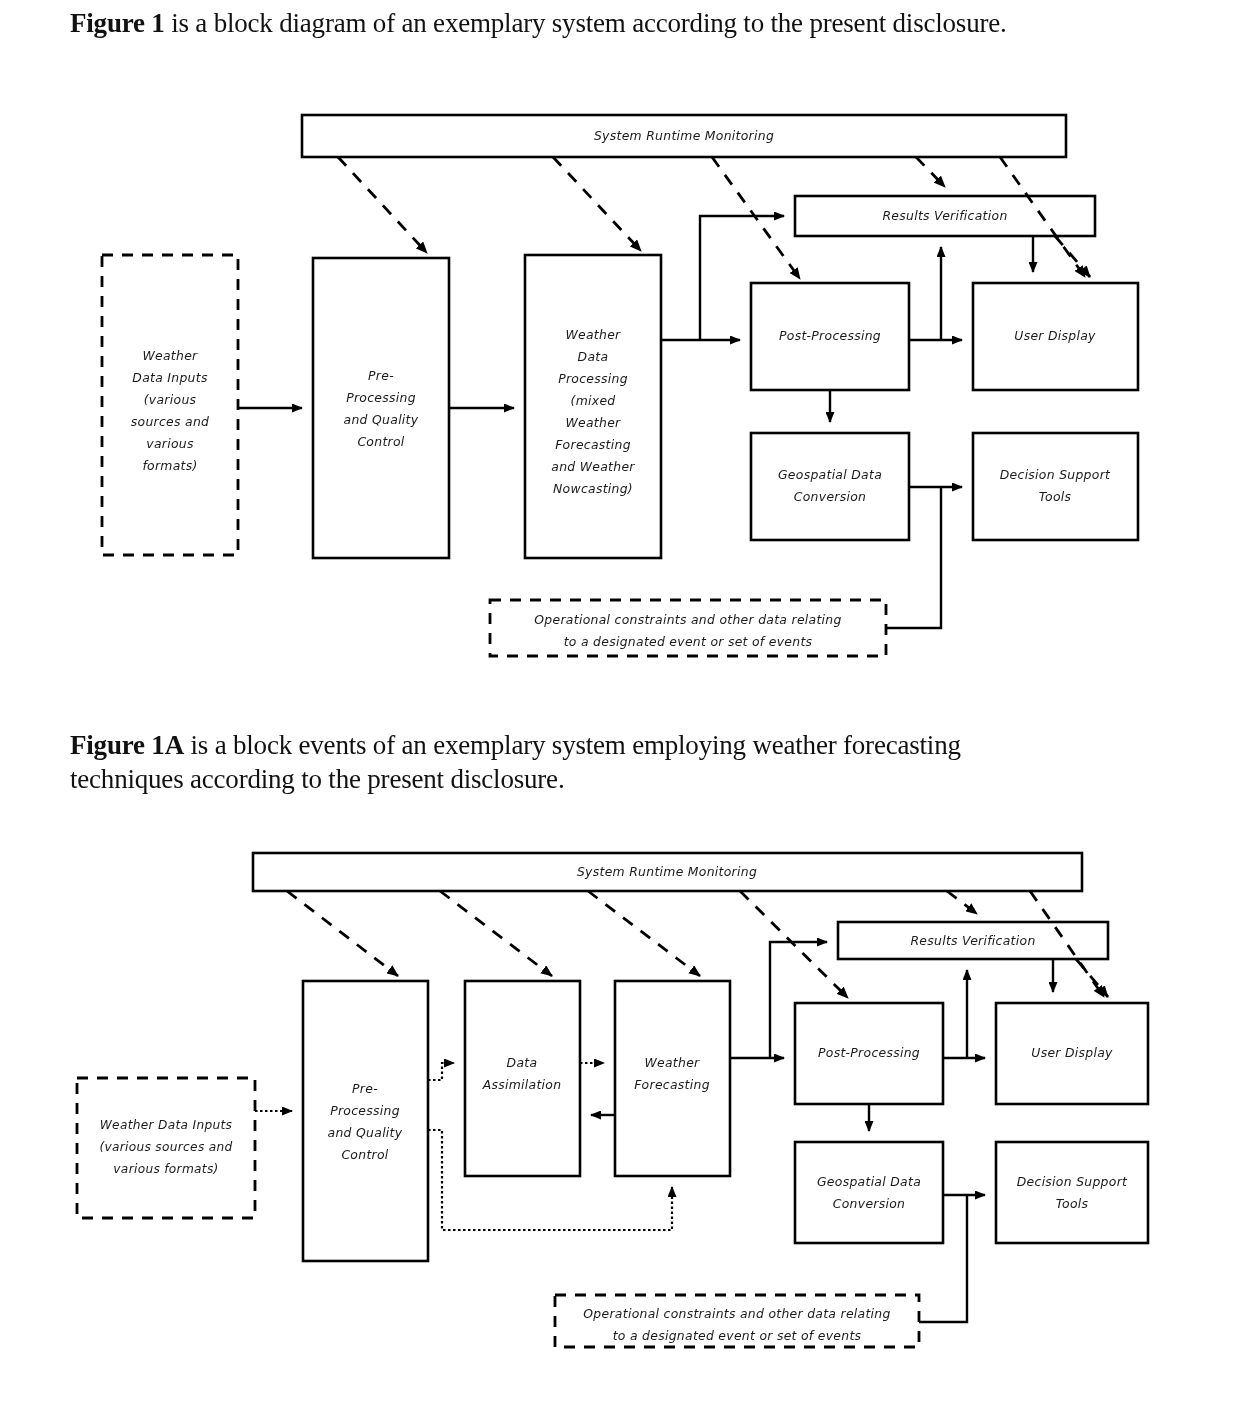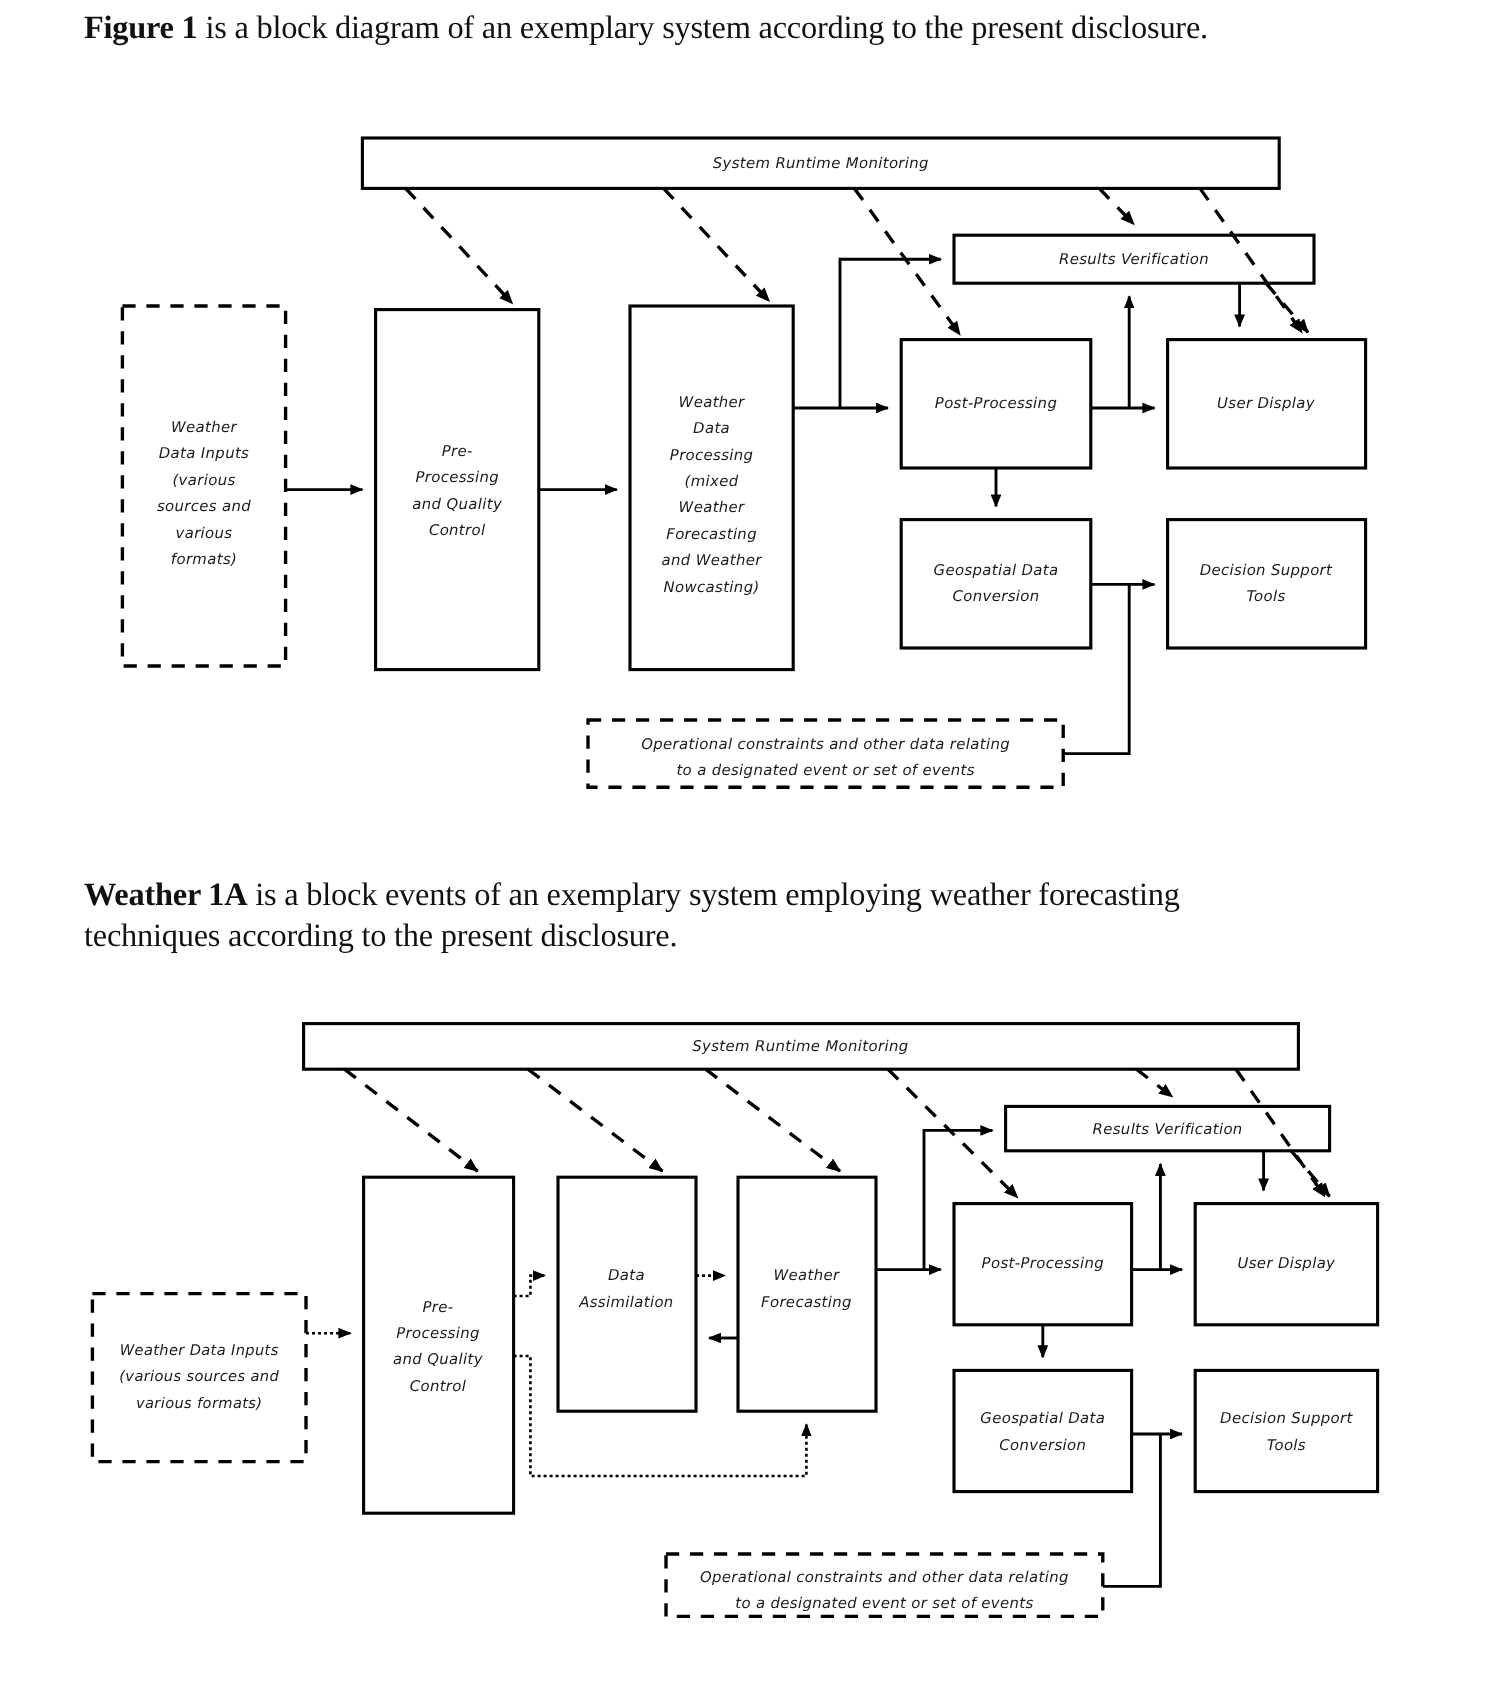--- a/index.html
+++ b/index.html
@@ -129,21 +129,21 @@
   <path class="ln-dash" d="M338,62 L427,158" marker-end="url(#ahd)"></path>
   <path class="ln-dash" d="M553,62 L641,156" marker-end="url(#ahd)"></path>
   <path class="ln-dash" d="M712,62 L800,184" marker-end="url(#ahd)"></path>
   <path class="ln-dash" d="M916,62 L945,92" marker-end="url(#ahd)"></path>
   <path class="ln-dash" d="M1000,62 L1085,182" marker-end="url(#ahd)"></path>
   <path class="ln-dash" d="M1055,141 L1090,182" marker-end="url(#ahd)"></path>
 </svg>
 </div>
 
 <div class="caption" id="caption-1a">
-  <b>Weather 1A</b><span> is a block events of an exemplary system employing weather forecasting techniques according to the present disclosure.</span>
+  <b>Figure 1A</b><span> is a block events of an exemplary system employing weather forecasting techniques according to the present disclosure.</span>
 </div>
 
 <div class="figure" id="figure-1a">
 <svg width="1240" height="560" viewBox="0 0 1240 560" xmlns="http://www.w3.org/2000/svg">
   <defs>
     <marker id="ah2" markerWidth="11" markerHeight="9" refX="10" refY="4.5" orient="auto" markerUnits="userSpaceOnUse">
       <path d="M0,0 L11,4.5 L0,9 Z" fill="#000"></path>
     </marker>
     <marker id="ahd2" markerWidth="12" markerHeight="10" refX="11" refY="5" orient="auto" markerUnits="userSpaceOnUse">
       <path d="M0,0 L12,5 L0,10 Z" fill="#000"></path>

